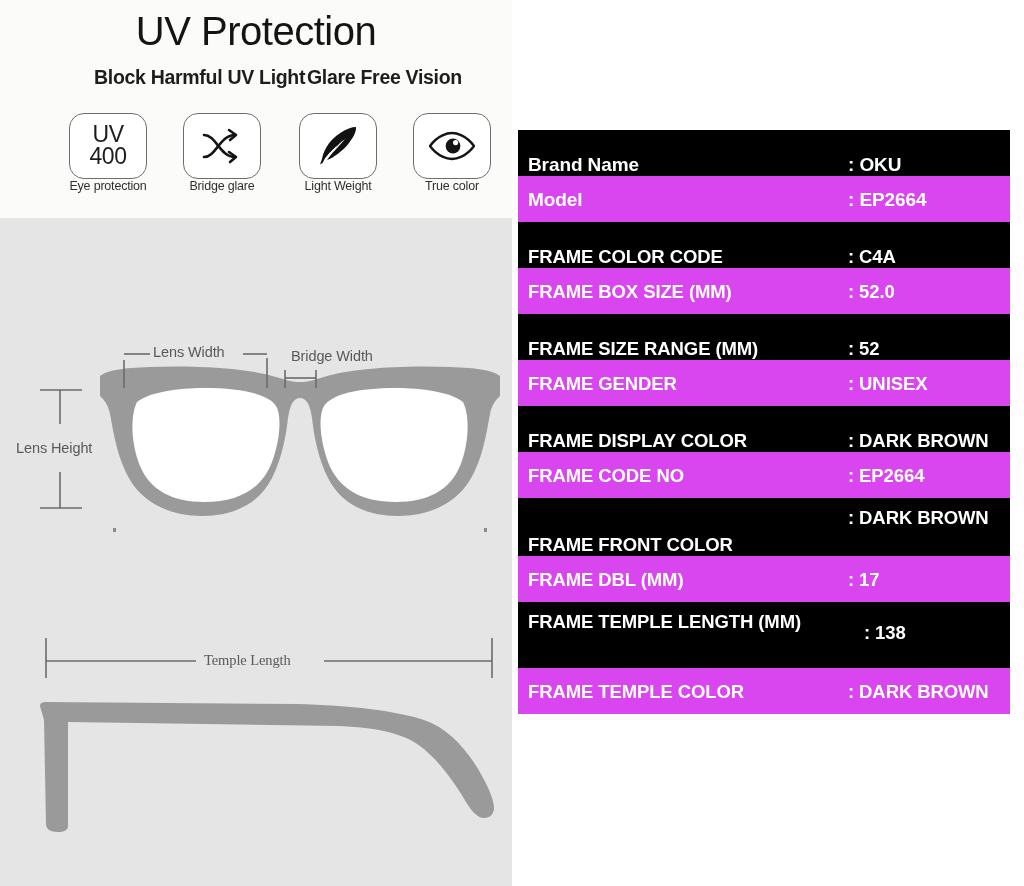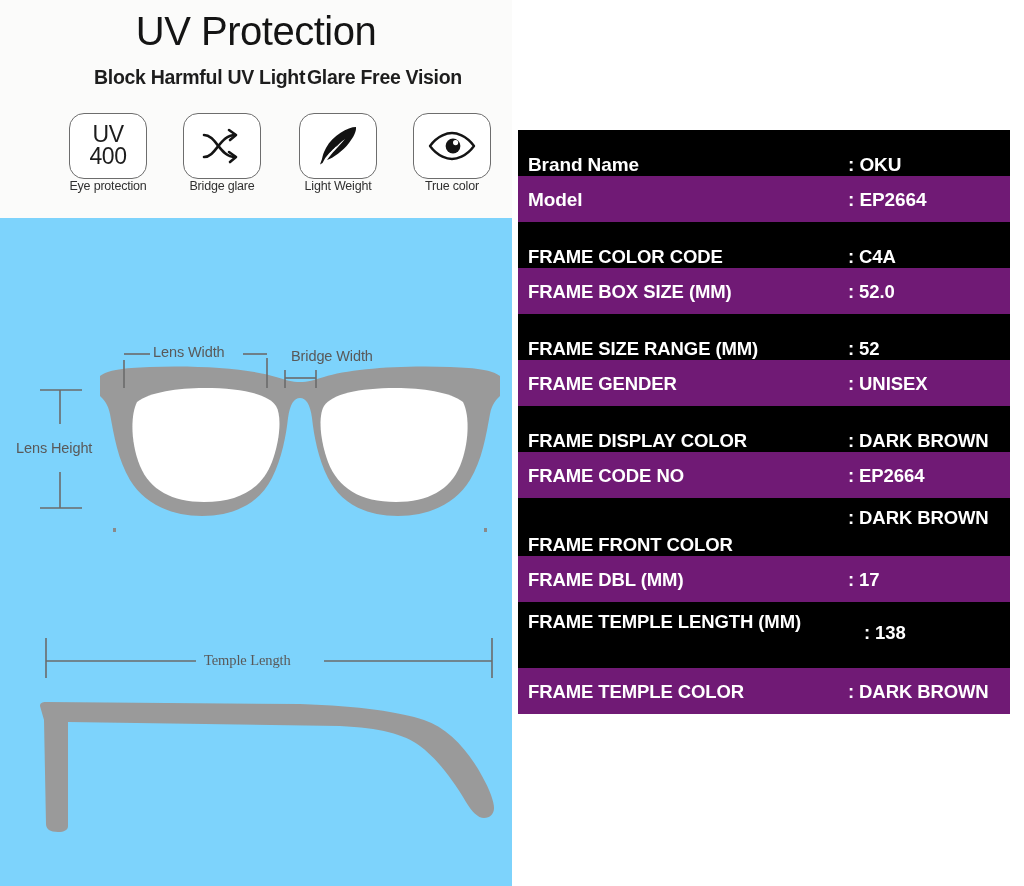--- a/index.html
+++ b/index.html
@@ -15,21 +15,21 @@
     overflow: hidden;
     font-family: "Liberation Sans", sans-serif;
     -webkit-font-smoothing: antialiased;
   }
 
   
   #left-panel {
     position: absolute;
     left: 0; top: 0;
     width: 512px; height: 886px;
-    background: #7dd3fc;
+    background: #e5e5e5;
   }
 
   
   #uv-banner {
     position: absolute;
     left: 0; top: 0;
     width: 512px; height: 218px;
     background: #fbfbfa;
   }
   #uv-title {
@@ -143,21 +143,21 @@
     border: 0;
   }
   .spec-row {
     position: relative;
     display: flex;
     align-items: center;
     min-height: 46px;
     box-sizing: border-box;
   }
   .spec-row.dark  { background: #000000; align-items: flex-end; }
-  .spec-row.gray  { background: #701a75; }
+  .spec-row.gray  { background: #d946ef; }
   .spec-row.tall  { min-height: 58px; }
   .spec-row.tall2 { min-height: 66px; align-items: flex-start; }
 
   .spec-label {
     flex: 0 0 330px;
     padding-left: 10px;
     color: #ffffff;
     font-size: 18.5px;
     font-weight: 700;
     letter-spacing: -0.1px;

